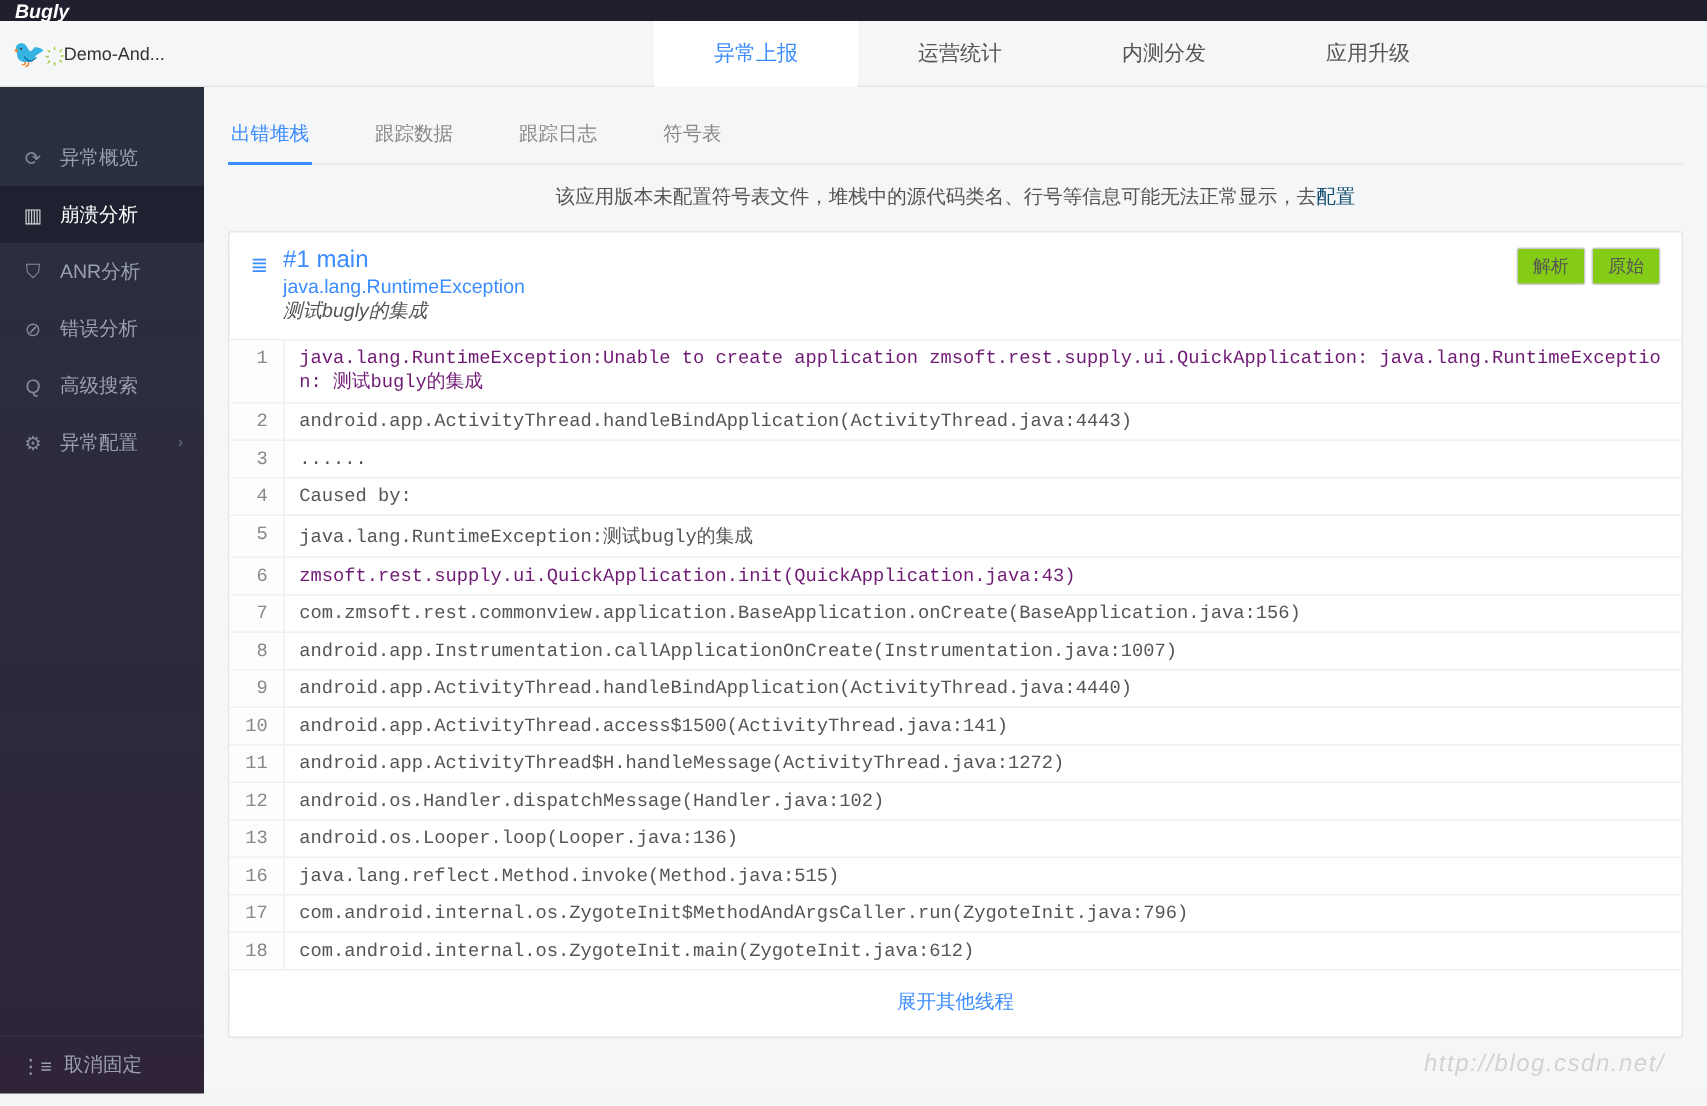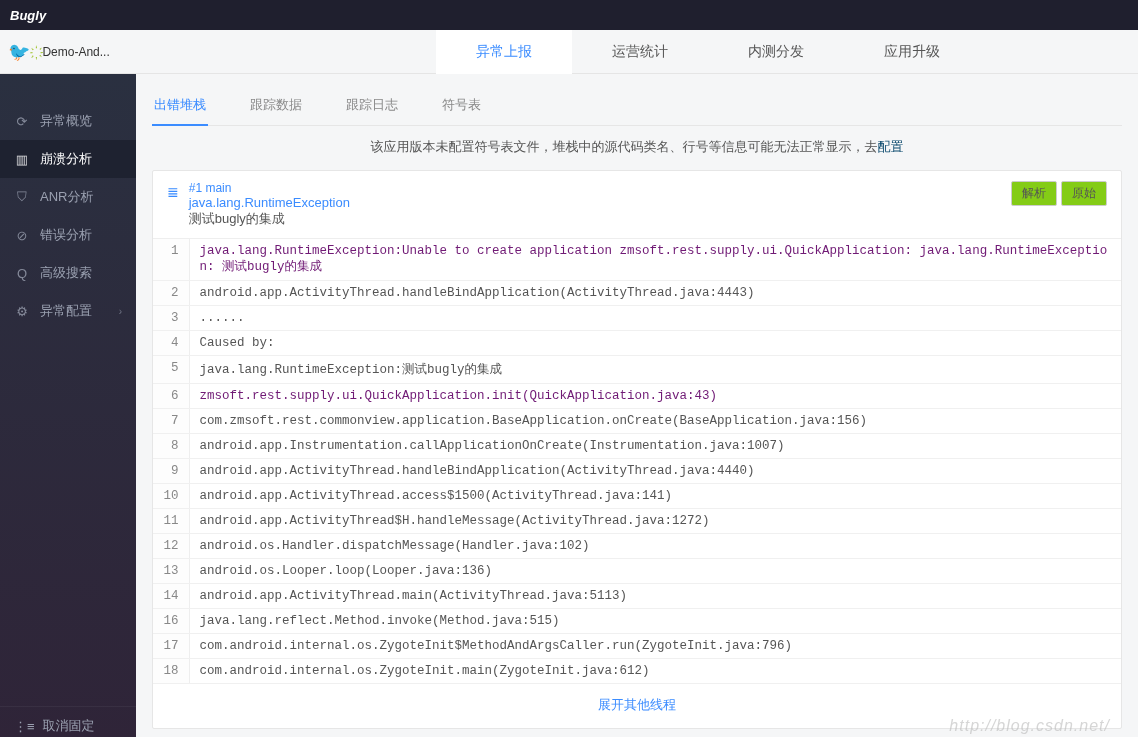--- a/index.html
+++ b/index.html
@@ -1,17 +1,17 @@
 <!DOCTYPE html>
 <html><head>
 <meta charset="utf-8">
 <style>
 * { margin: 0; padding: 0; box-sizing: border-box; }
 body { font-family: -apple-system, "Helvetica Neue", Arial, "Microsoft YaHei", sans-serif; font-size: 13px; background: #f5f5f5; color: #333; overflow: hidden; width: 1138px; height: 737px; }
-.topbar { height: 30px; background: #1f1f2e; color: #fff; display: flex; align-items: center; padding: 0 10px; font-style: italic; font-weight: 600; font-size: 13px; }
+.topbar { height: 14px; background: #1f1f2e; color: #fff; display: flex; align-items: center; padding: 0 10px; font-style: italic; font-weight: 600; font-size: 13px; }
 .header { height: 44px; background: #f5f6f7; display: flex; align-items: center; border-bottom: 1px solid #e5e5e5; }
 .app-selector { width: 136px; display: flex; align-items: center; padding: 0 8px; gap: 6px; }
 .app-selector .bird { color: #3498db; font-size: 18px; }
 .app-selector .android-icon { color: #a4c639; font-size: 14px; }
 .app-selector .name { font-size: 12px; color: #333; }
 .top-tabs { display: flex; margin-left: 300px; }
 .top-tab { padding: 17px 40px; height: 44px; display: flex; align-items: center; font-size: 14px; color: #555; cursor: pointer; }
 .top-tab.active { background: #fff; color: #3b8cff; }
 .layout { display: flex; height: calc(737px - 22px - 44px); }
 .sidebar { width: 136px; background: linear-gradient(180deg, #2a3040 0%, #2f2438 100%); color: #aab; display: flex; flex-direction: column; position: relative; }
@@ -23,23 +23,23 @@
 .sidebar-footer { position: absolute; bottom: 0; left: 0; right: 0; padding: 10px 14px; display: flex; align-items: center; gap: 8px; color: #9aa0b0; font-size: 13px; border-top: 1px solid rgba(255,255,255,.05); }
 .main { flex: 1; background: #f5f6f7; padding: 16px 16px 0 16px; overflow: hidden; position: relative; }
 .sub-tabs { display: flex; gap: 40px; border-bottom: 1px solid #e6e6e6; margin-bottom: 12px; }
 .sub-tab { padding: 6px 2px 10px 2px; font-size: 13px; color: #888; cursor: pointer; }
 .sub-tab.active { color: #3b8cff; border-bottom: 2px solid #3b8cff; margin-bottom: -1px; }
 .notice { text-align: center; font-size: 13px; color: #555; margin-bottom: 14px; }
 .notice a { color: #0c4a6e; }
 .panel { background: #fff; border: 1px solid #e6e6e6; border-radius: 2px; }
 .panel-head { display: flex; align-items: flex-start; padding: 10px 14px; border-bottom: 1px solid #eee; }
 .stack-icon { color: #3b8cff; margin-right: 10px; margin-top: 3px; font-size: 14px; }
-.head-text .t1 { color: #3b8cff; font-size: 12px; }
+.head-text .t1 { color: #3b8cff; font-size: 16px; }
 .head-text .t2 { color: #3b8cff; font-size: 13px; }
-.head-text .t3 { color: #555; font-size: 13px; }
+.head-text .t3 { color: #555; font-size: 13px; font-style: italic; }
 .head-actions { margin-left: auto; display: flex; gap: 4px; }
 .btn-sm { border: 1px solid #ccc; background: #84cc16; padding: 3px 10px; font-size: 12px; color: #555; border-radius: 2px; cursor: pointer; }
 .stack-table { width: 100%; border-collapse: collapse; font-family: Consolas, "Courier New", monospace; font-size: 12.5px; }
 .stack-table td { padding: 5px 10px; border-bottom: 1px solid #f0f0f0; vertical-align: top; }
 .stack-table td.ln { width: 36px; text-align: right; color: #888; border-right: 1px solid #eee; background: #fdfdfd; }
 .stack-table td.code { color: #555; word-break: break-all; }
 .stack-table tr.hl td.code { color: #701a75; font-weight: 400; }
 .expand { text-align: center; padding: 12px 0 14px 0; color: #3b8cff; font-size: 13px; cursor: pointer; }
 .watermark { position: absolute; right: 28px; bottom: 10px; color: #bbb; font-size: 16px; letter-spacing: 1px; font-style: italic; opacity: .6; pointer-events: none; }
 </style>
@@ -172,24 +172,20 @@
             </tr>
             <tr>
               <td class="ln">12</td>
               <td class="code">android.os.Handler.dispatchMessage(Handler.java:102)</td>
             </tr>
             <tr>
               <td class="ln">13</td>
               <td class="code">android.os.Looper.loop(Looper.java:136)</td>
             </tr>
             <tr>
-              <td class="ln">14</td>
-              <td class="code">android.app.ActivityThread.main(ActivityThread.java:5113)</td>
-            </tr>
-            <tr>
               <td class="ln">16</td>
               <td class="code">java.lang.reflect.Method.invoke(Method.java:515)</td>
             </tr>
             <tr>
               <td class="ln">17</td>
               <td class="code">com.android.internal.os.ZygoteInit$MethodAndArgsCaller.run(ZygoteInit.java:796)</td>
             </tr>
             <tr>
               <td class="ln">18</td>
               <td class="code">com.android.internal.os.ZygoteInit.main(ZygoteInit.java:612)</td>

